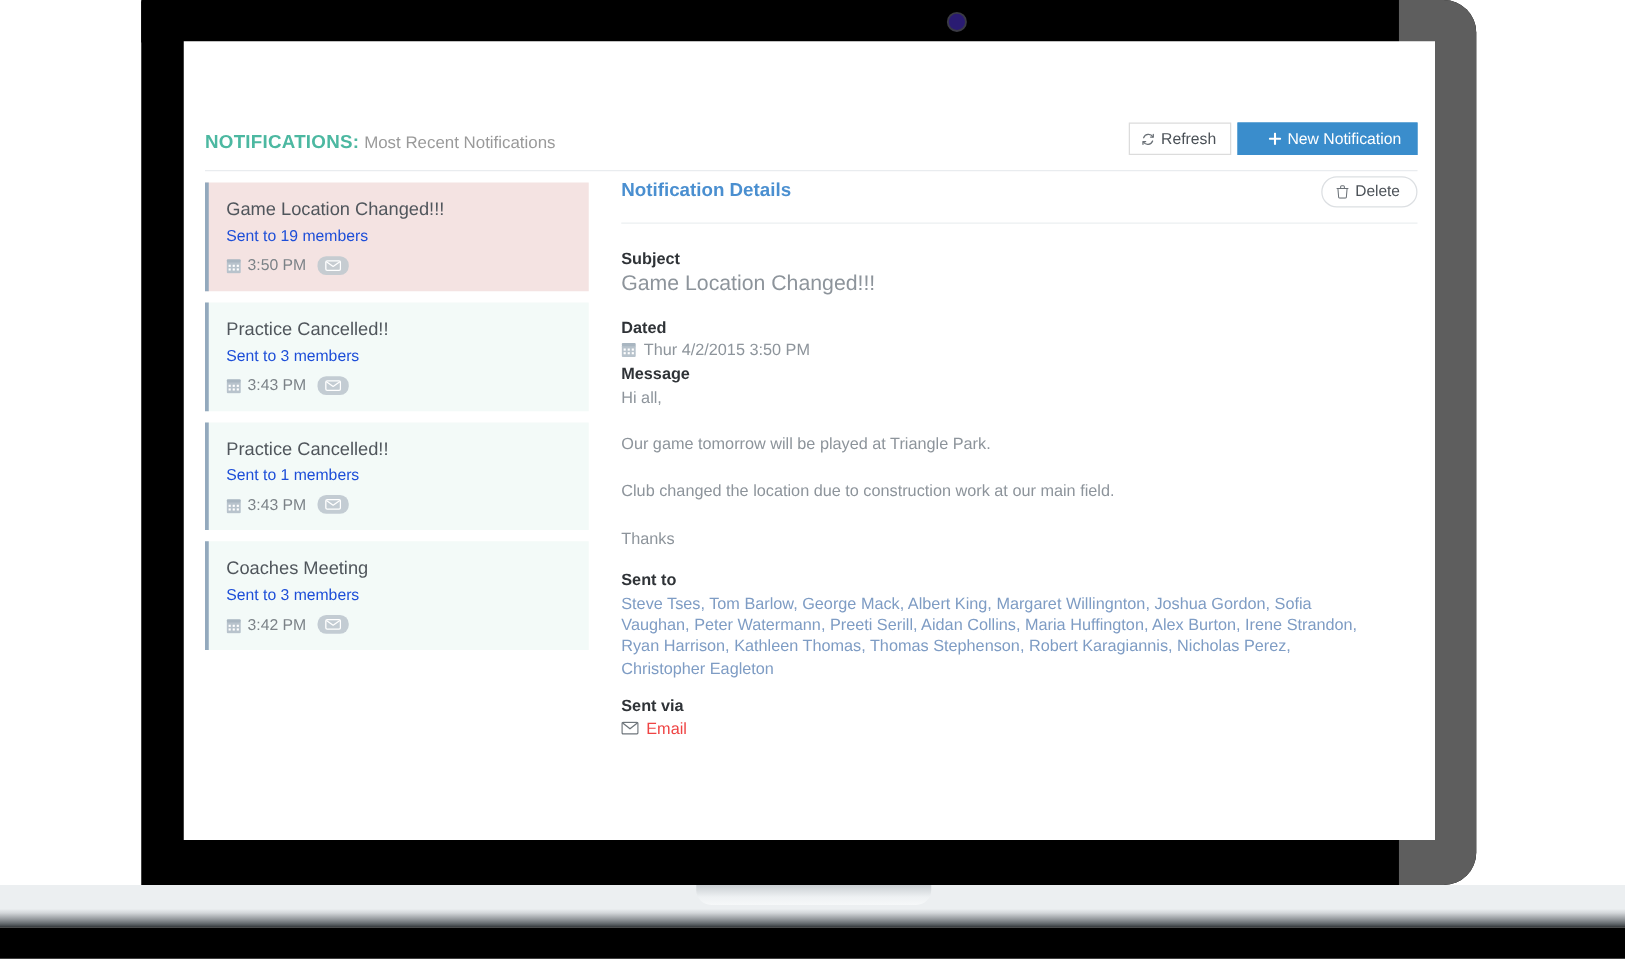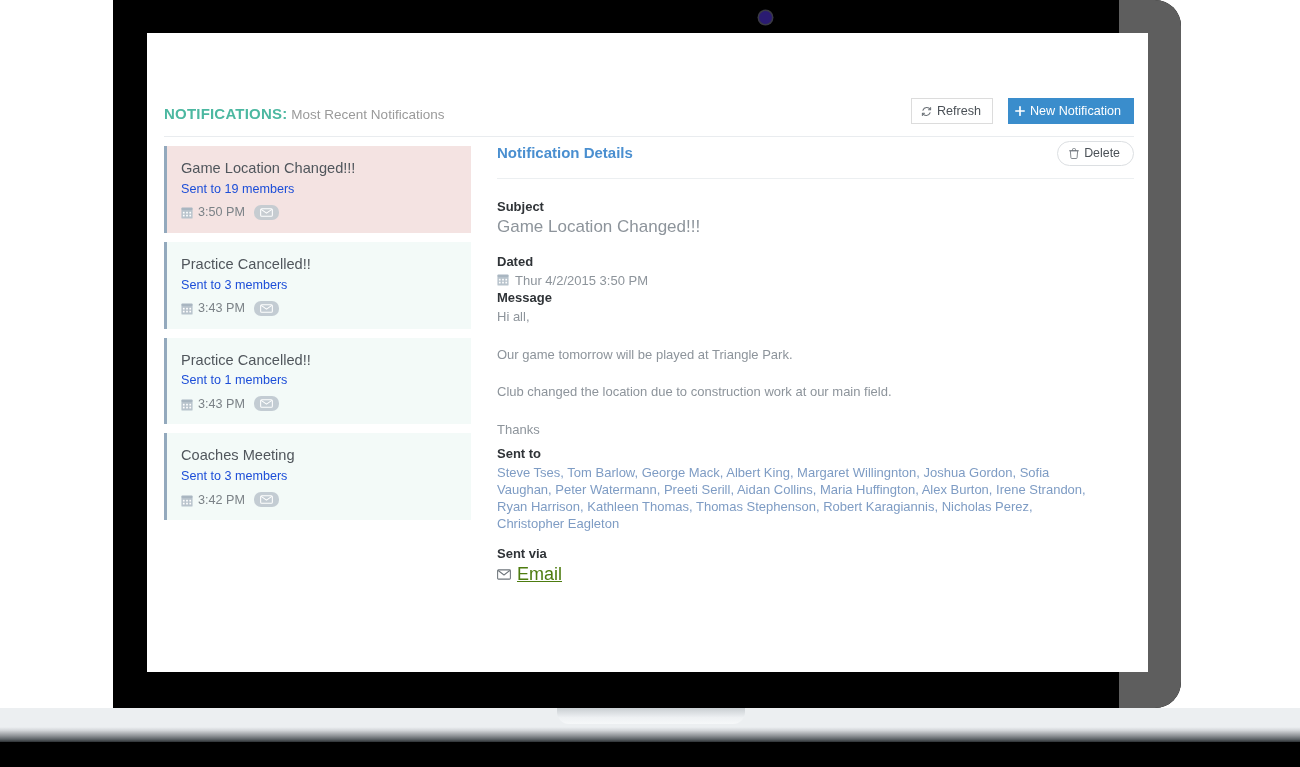--- a/index.html
+++ b/index.html
@@ -173,23 +173,23 @@
     background: #ffffff;
     border: 1px solid #dcdcdc;
     color: #4b5157;
     padding: 6px 11px 6px 9px;
     height: 26px;
   }
   #new-notification-button {
     background: #3a8dcc;
     border: 1px solid #3a8dcc;
     color: #ffffff;
-    padding: 6px 12px 6px 6px;
+    padding: 6px 12px 6px 24px;
     height: 26px;
-    margin-left: 15px;
+    margin-left: 5px;
     font-weight: normal;
   }
 
   
   #notification-list {
     position: absolute;
     left: 17px;
     top: 113px;
     width: 307px;
   }
@@ -290,43 +290,42 @@
     line-height: 1.2;
   }
   #dated-value {
     font-size: 13px;
     color: #8d949b;
     display: inline-flex;
     align-items: center;
     gap: 6px;
   }
   #message-block {
-    margin-bottom: 7px;
+    margin-bottom: 17px;
   }
   .message-line {
     font-size: 13px;
     color: #8d949b;
     line-height: 1.35;
   }
   .message-line.spaced { margin-top: 20px; }
 
   #recipients-value {
     font-size: 13px;
     color: #7e9cc4;
     line-height: 1.32;
     width: 596px;
     margin-bottom: 14px;
   }
   #sent-via-value {
-    font-size: 18px;
-    color: #4d7c0f;
+    font-size: 13px;
+    color: #ef4444;
     display: inline-flex;
     align-items: center;
     gap: 6px;
-    text-decoration: underline;
   }
 
   .icon { display: inline-block; line-height: 0; }
 </style>
 </head>
 <body>
 
 <div id="laptop-mock">
 
   <div id="laptop-lid">

